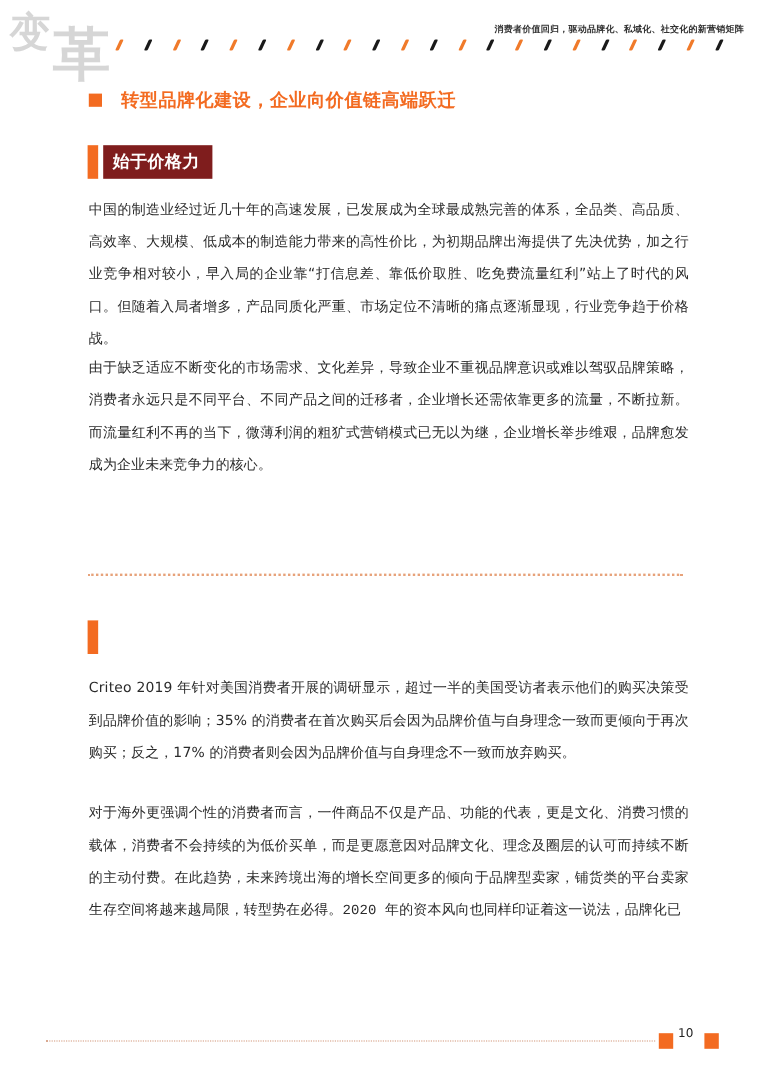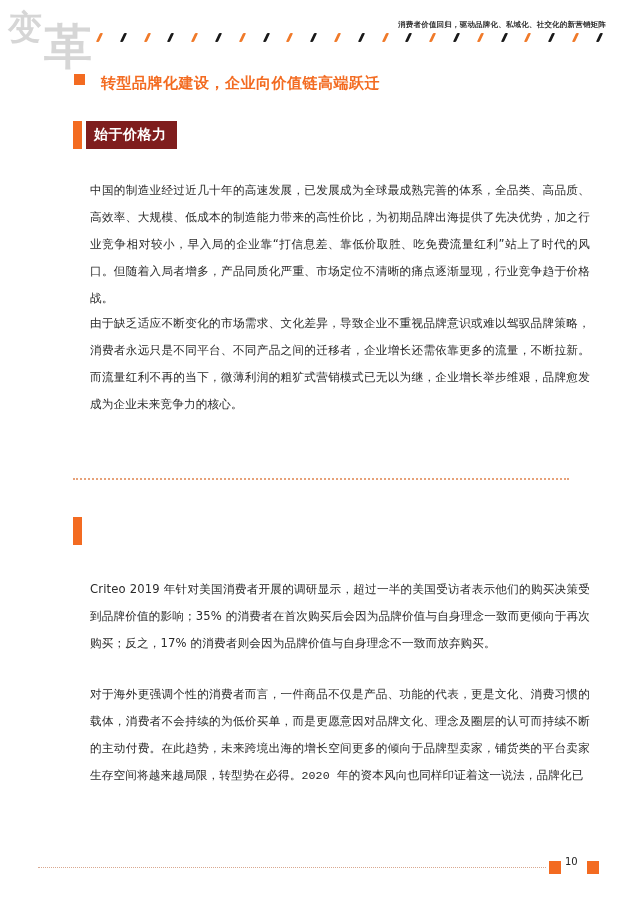--- a/index.html
+++ b/index.html
@@ -33,21 +33,21 @@
       font-size: 34px;
     }
     .brand-mark .c2 {
       position: absolute;
       left: 36px;
       top: 16px;
       font-size: 48px;
     }
     .header-subtitle {
       position: absolute;
-      right: 34px;
+      right: 20px;
       top: 20px;
       font-size: 7.5px;
       font-weight: bold;
       color: #333;
       letter-spacing: 0.2px;
       white-space: nowrap;
       font-family: Liberation Serif, serif;
     }
     .slash-row {
       position: absolute;
@@ -62,20 +62,21 @@
       width: 3px;
       height: 9px;
       transform: skewX(-25deg);
       border-radius: 1px;
     }
     .section-header {
       position: absolute;
       left: 74px;
       top: 74px;
       display: flex;
+      align-items: center;
     }
     .section-square {
       width: 11px;
       height: 11px;
       background: #f36b21;
       margin-right: 16px;
     }
     .section-title {
       font-size: 15px;
       font-weight: bold;
@@ -108,21 +109,21 @@
       letter-spacing: 0.5px;
     }
     .para {
       position: absolute;
       left: 74px;
       width: 500px;
       font-size: 11.6px;
       line-height: 27px;
       color: #2a2a2a;
       text-align: justify;
-      margin: 16px;
+      margin: 0;
       letter-spacing: 0.15px;
     }
     .divider {
       position: absolute;
       left: 73px;
       top: 478px;
       width: 496px;
       height: 0;
       border-top: 2px dotted #e7a27a;
     }

